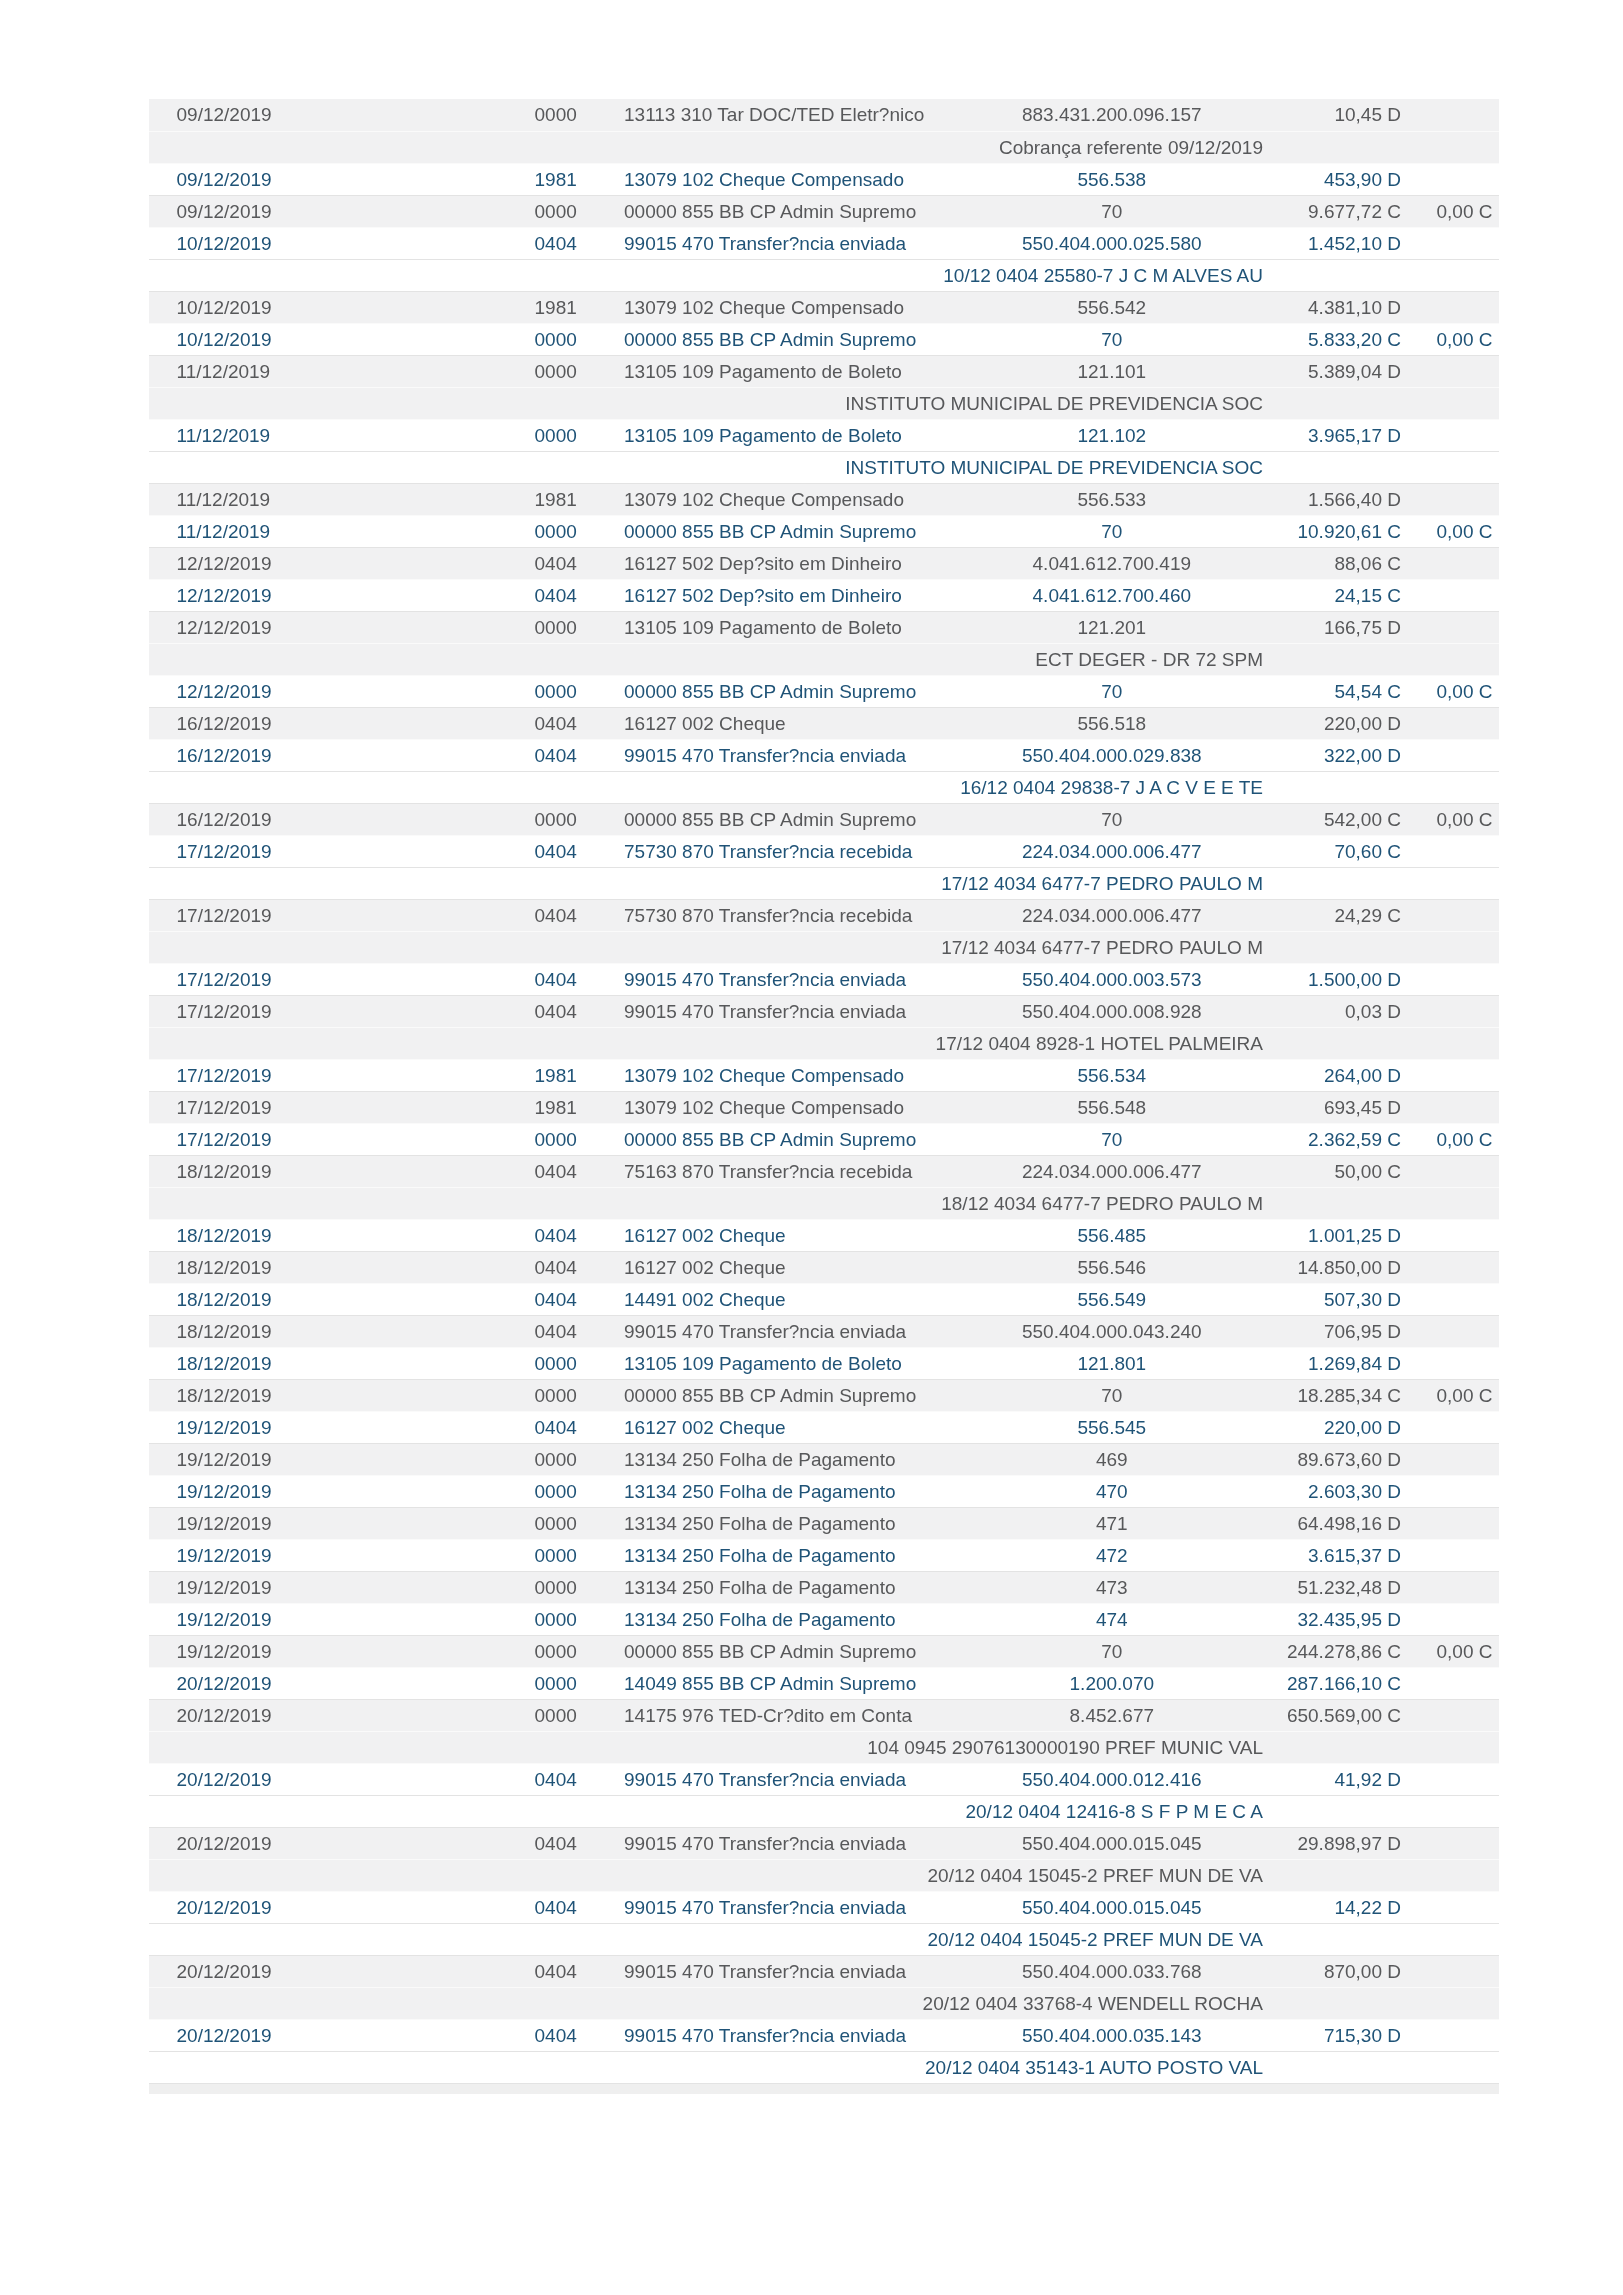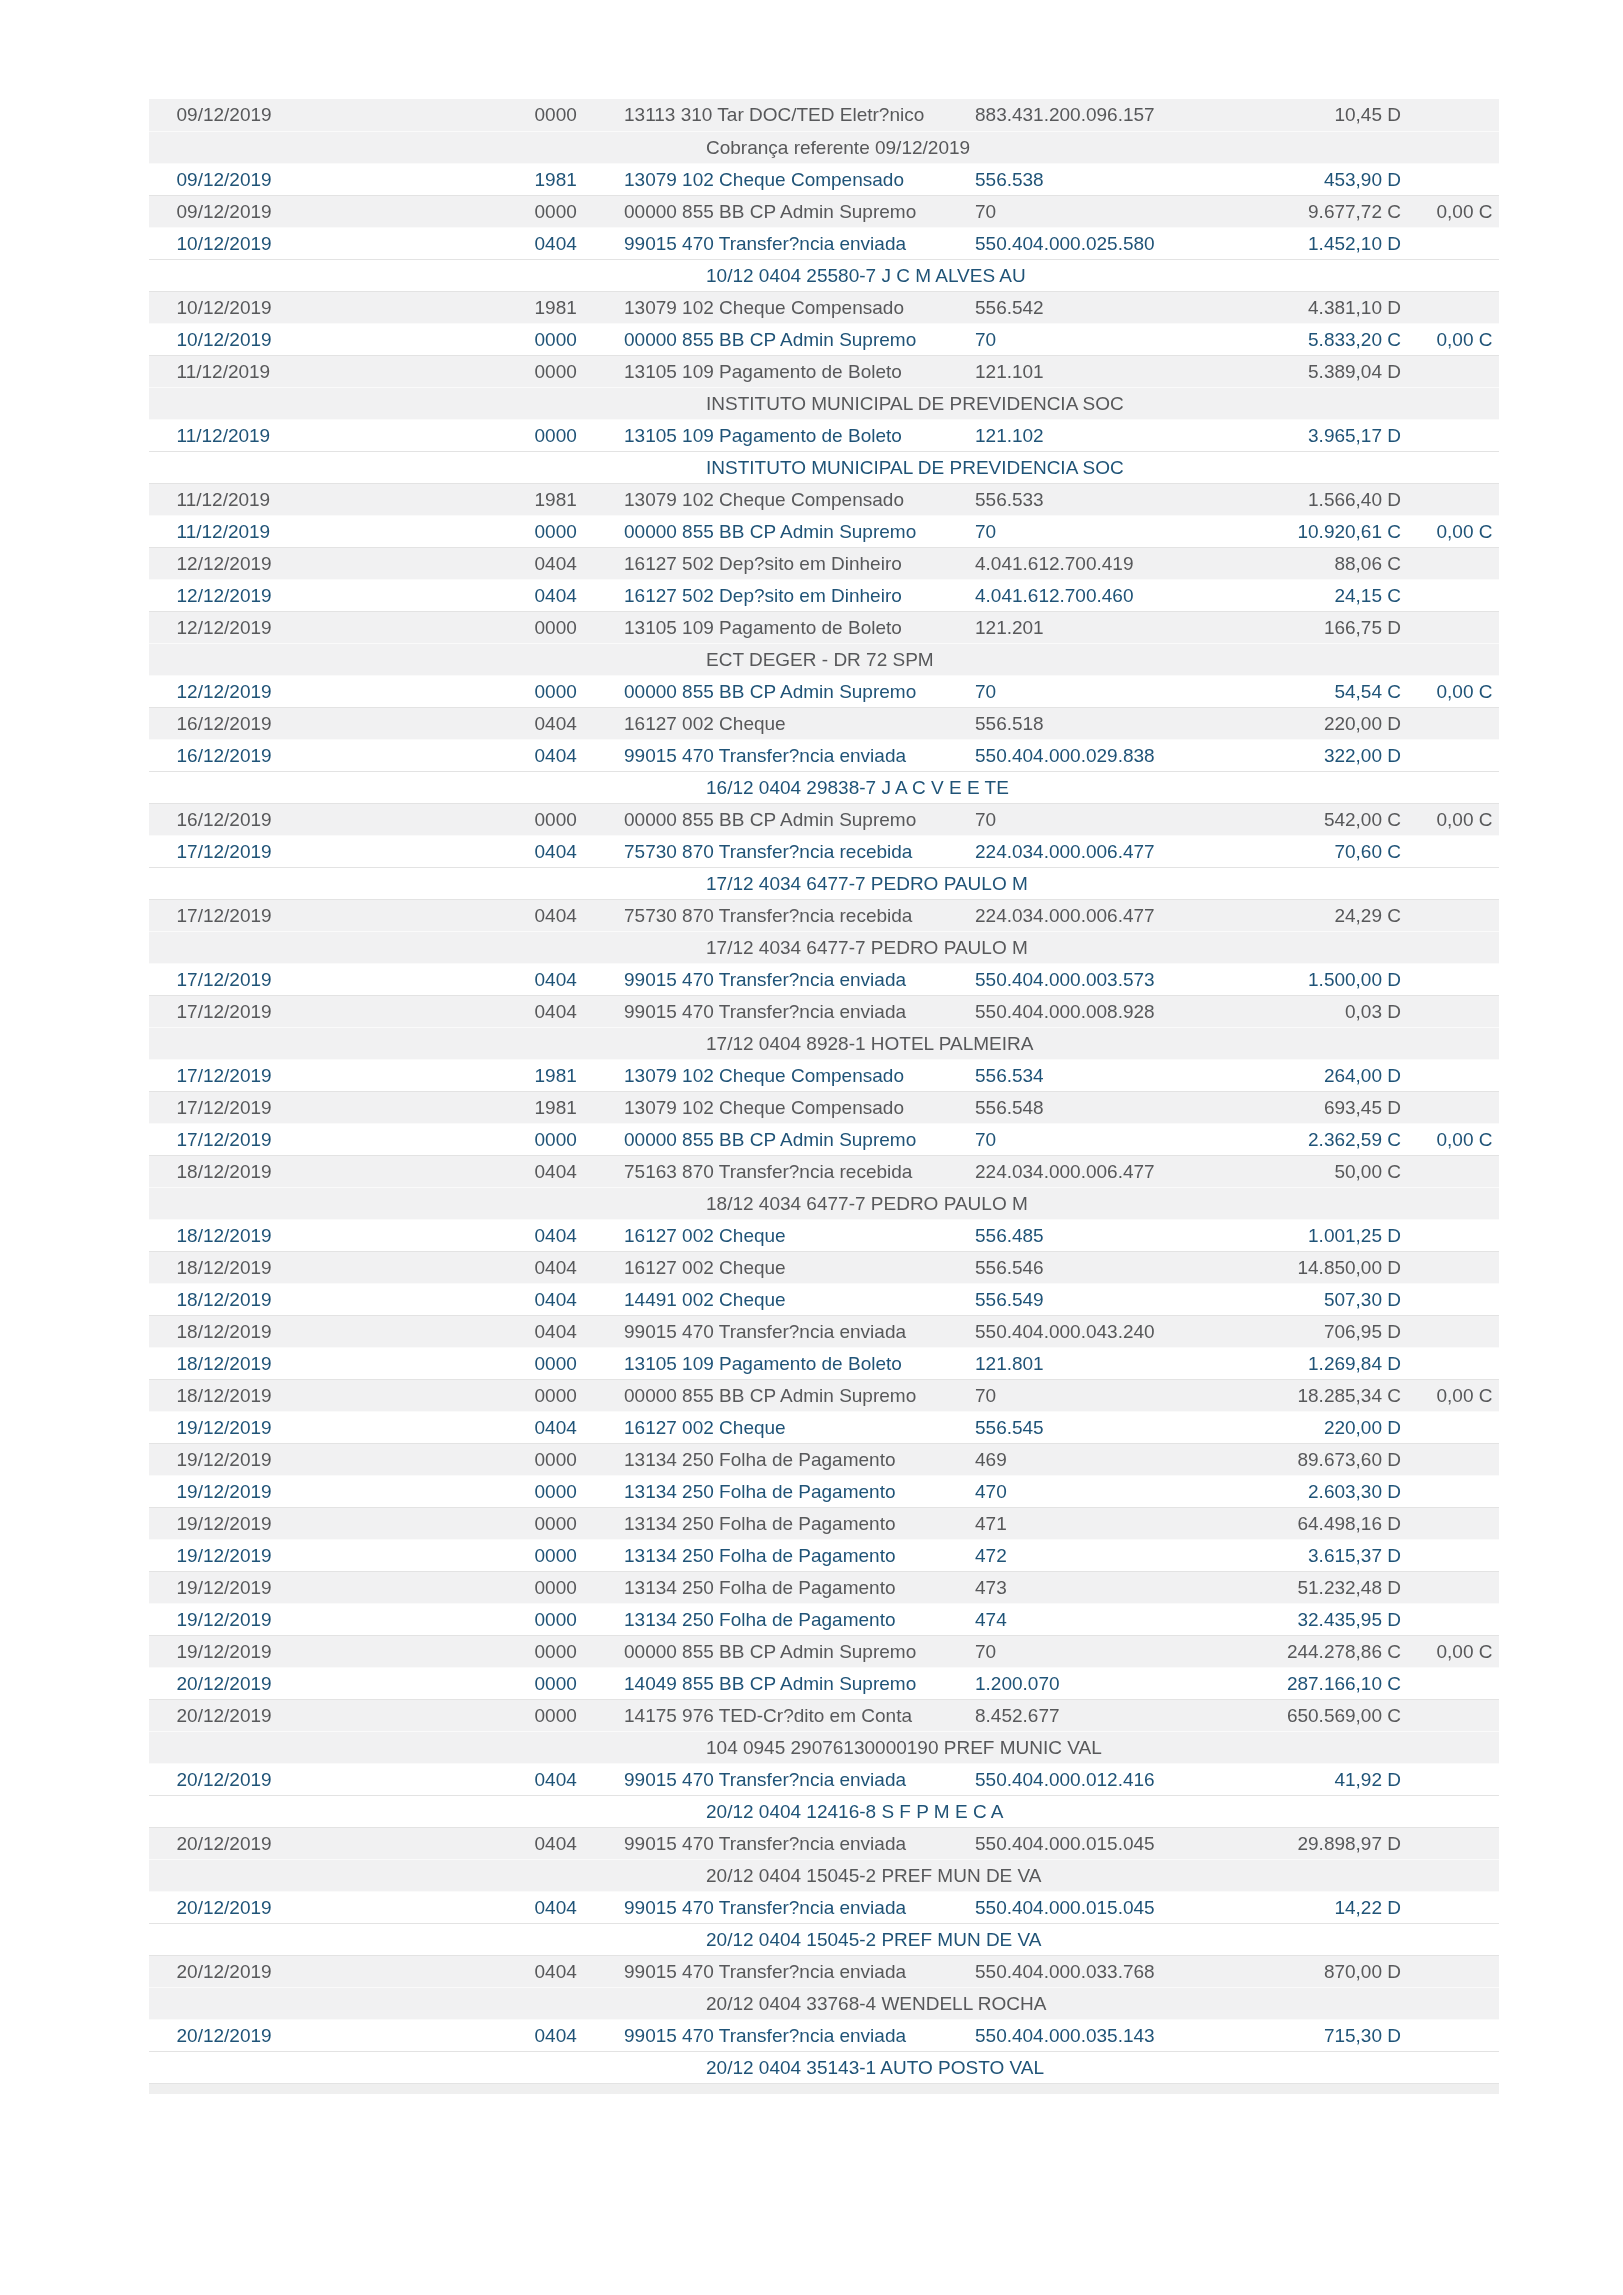--- a/index.html
+++ b/index.html
@@ -46,24 +46,24 @@
     white-space: nowrap;
     overflow: hidden;
     vertical-align: middle;
     border-bottom: 1.3px solid var(--sep);
   }
   tr.gray td { background: var(--gray-bg); color: var(--gray-text); border-bottom-color: var(--sep-light); }
   tr.white td { background: var(--white-bg); color: var(--navy); }
   .c-date { padding-left: 27.5px; }
   .c-ag   { text-align: right; padding-right: 5.2px; }
   .c-desc { padding-left: 42px; }
-  .c-doc  { text-align: left; padding-right: 14.4px; }
+  .c-doc  { text-align: center; padding-right: 14.4px; }
   .c-val  { text-align: right; padding-right: 13px; }
   .c-bal  { text-align: right; padding-right: 6.5px; }
-  .c-det  { padding-left: 124px; }
+  .c-det  { padding-left: 124px; text-align: right; }
   .debit  { color: var(--red); }
   .credit { color: var(--blue); }
   tr.spacer td {
     height: 10.5px;
     line-height: 10.5px;
     background: #efefef;
     border-bottom: none;
   }
 </style>
 </head>

